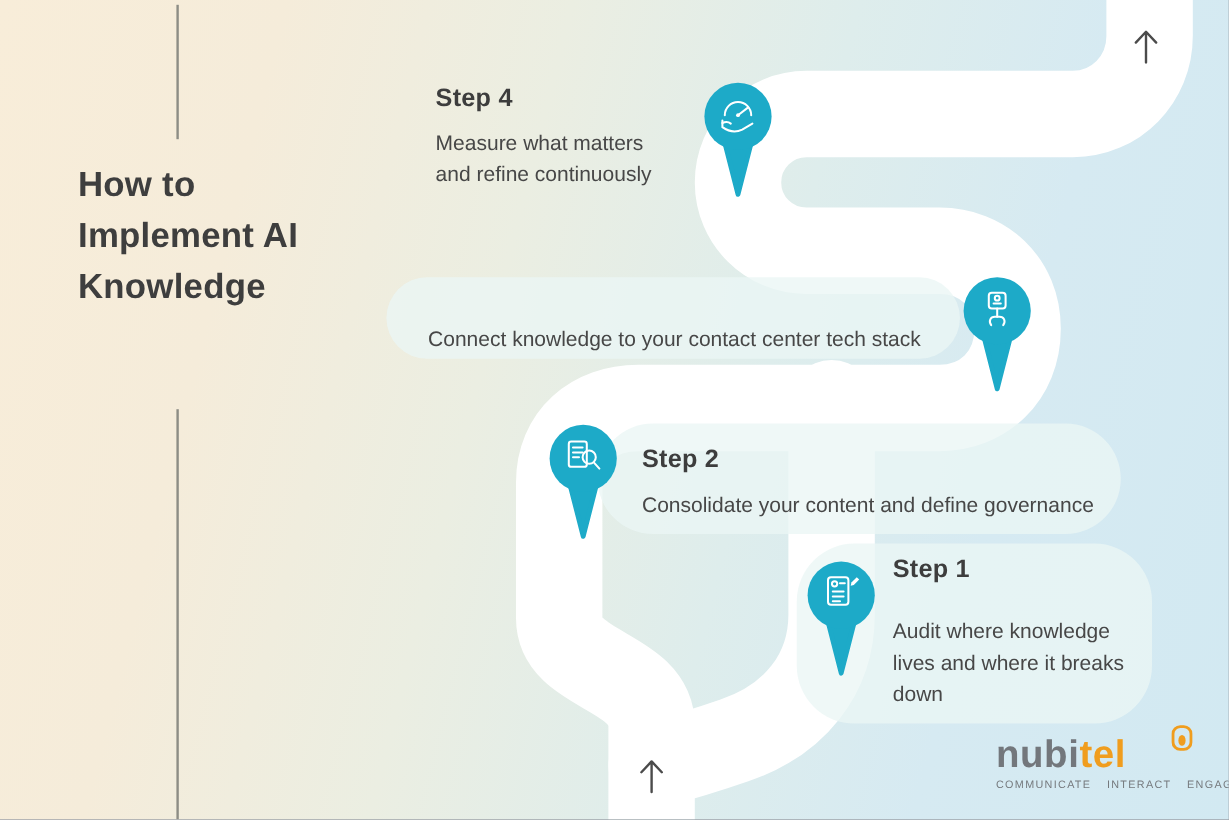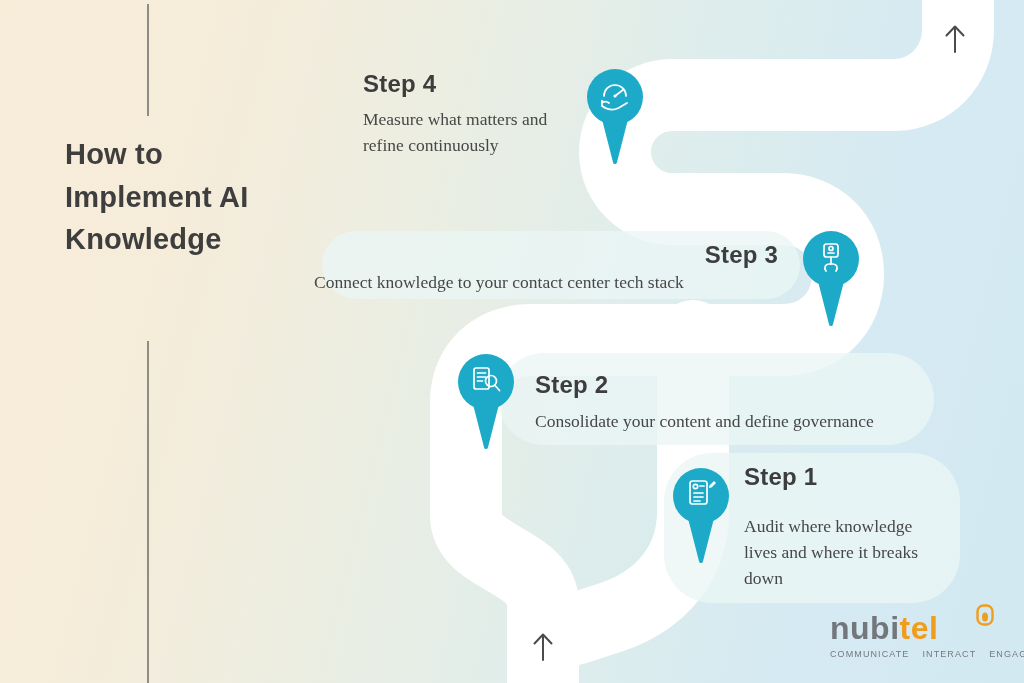--- a/index.html
+++ b/index.html
@@ -13,25 +13,25 @@
   .vline.bottom{top:341px;height:342px;}
   .road-svg{position:absolute;left:0;top:0;}
   .pill{position:absolute;background:rgba(235,246,245,0.78);}
   .pill.s3{left:322px;top:231px;width:478px;height:68px;border-radius:34px;}
   .pill.s2{left:498px;top:353px;width:436px;height:92px;border-radius:46px;}
   .pill.s1{left:664px;top:453px;width:296px;height:150px;border-radius:48px;}
   .main-title{
     position:absolute;left:65px;top:133px;width:270px;
     font-size:29px;font-weight:700;color:#3e3e3e;line-height:42.5px;letter-spacing:.2px;
   }
-  .step-title{position:absolute;font-size:24px;font-weight:700;color:#3d3d3d;letter-spacing:.2px;}
-  .step-desc{position:absolute;font-size:17.5px;color:#474747;line-height:26px;font-family:Liberation Serif, serif;}
+  .step-title{position:absolute;font-size:21px;font-weight:700;color:#3d3d3d;letter-spacing:.2px;}
+  .step-desc{position:absolute;font-size:17.5px;color:#474747;line-height:26px;}
   .t4{left:363px;top:70px;}   .d4{left:363px;top:106px;width:205px;}
   .t3{left:330px;top:241px;width:448px;text-align:right;}
-  .d3{left:314px;top:269px;width:448px;text-align:left;}
+  .d3{left:338px;top:269px;width:448px;text-align:center;}
   .t2{left:535px;top:371px;}  .d2{left:535px;top:408px;width:420px;}
   .t1{left:744px;top:463px;}  .d1{left:744px;top:513px;width:205px;}
   .pin{position:absolute;width:64px;height:104px;}
   .pin.p4{left:583px;top:65px;}
   .pin.p3{left:799px;top:227px;}
   .pin.p2{left:454px;top:350px;}
   .pin.p1{left:669px;top:464px;}
   .arrow{position:absolute;width:28px;height:34px;}
   .arrow.top{left:941px;top:21px;}
   .arrow.bottom{left:529px;top:629px;}
@@ -73,21 +73,20 @@
   <svg class="arrow top" viewBox="0 0 28 34">
     <path d="M14 31 V6 M5.5 14.5 L14 5.5 L22.5 14.5" stroke="#4b4b4b" stroke-width="2" fill="none" stroke-linecap="round" stroke-linejoin="round"></path>
   </svg>
   <svg class="arrow bottom" viewBox="0 0 28 34">
     <path d="M14 31 V6 M5.5 14.5 L14 5.5 L22.5 14.5" stroke="#4b4b4b" stroke-width="2" fill="none" stroke-linecap="round" stroke-linejoin="round"></path>
   </svg>
 
   <div class="step-title t4">Step 4</div>
   <div class="step-desc d4">Measure what matters and refine continuously</div>
 
-  <div class="step-title t3">Step 3</div>
   <div class="step-desc d3">Connect knowledge to your contact center tech stack</div>
 
   <div class="step-title t2">Step 2</div>
   <div class="step-desc d2">Consolidate your content and define governance</div>
 
   <div class="step-title t1">Step 1</div>
   <div class="step-desc d1">Audit where knowledge lives and where it breaks down</div>
 
   <svg class="pin p4" viewBox="0 0 64 104">
     <path d="M21 54 L32 97 L43 54 Z" fill="#1daac8" stroke="#1daac8" stroke-width="4" stroke-linejoin="round"></path>

